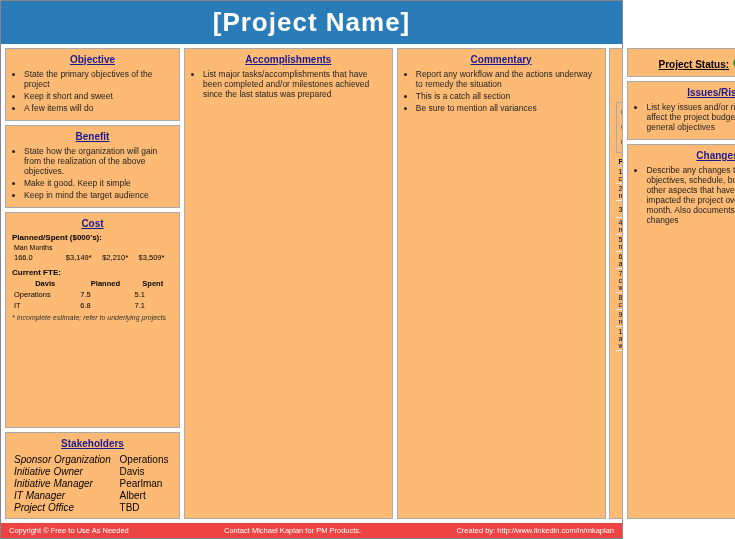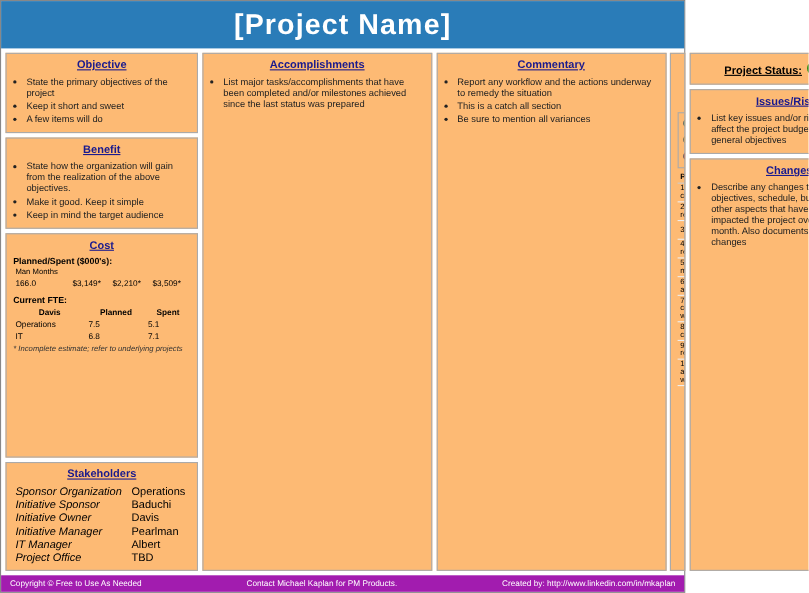--- a/index.html
+++ b/index.html
@@ -298,21 +298,21 @@
       font-weight: bold;
       color: green;
       margin-left: 4px;
     }
 
     .issues-box {}
     .changes-box { flex: 1; }
 
     
     .footer {
-      background: #a21caf;
+      background: #ef4444;
       padding: 3px 8px;
       display: flex;
       justify-content: space-between;
       align-items: center;
     }
 
     .footer span {
       color: #fff;
       font-size: 7.5px;
     }
@@ -390,24 +390,20 @@
         <div class="footnote">* Incomplete estimate; refer to underlying projects</div>
       </div>
 
       <div class="box stakeholders-box">
         <div class="box-title">Stakeholders</div>
         <table class="stakeholders-table">
           <tbody>
               <tr>
             <td>Sponsor Organization</td>
             <td>Operations</td>
-          </tr>
-          <tr>
-            <td>Initiative Sponsor</td>
-            <td>Baduchi</td>
           </tr>
           <tr>
             <td>Initiative Owner</td>
             <td>Davis</td>
           </tr>
           <tr>
             <td>Initiative Manager</td>
             <td>Pearlman</td>
           </tr>
           <tr>

